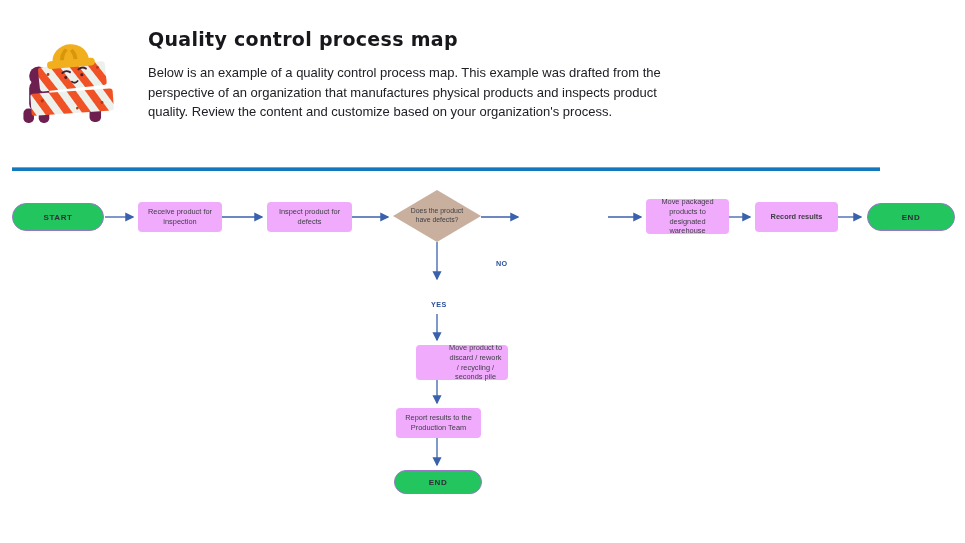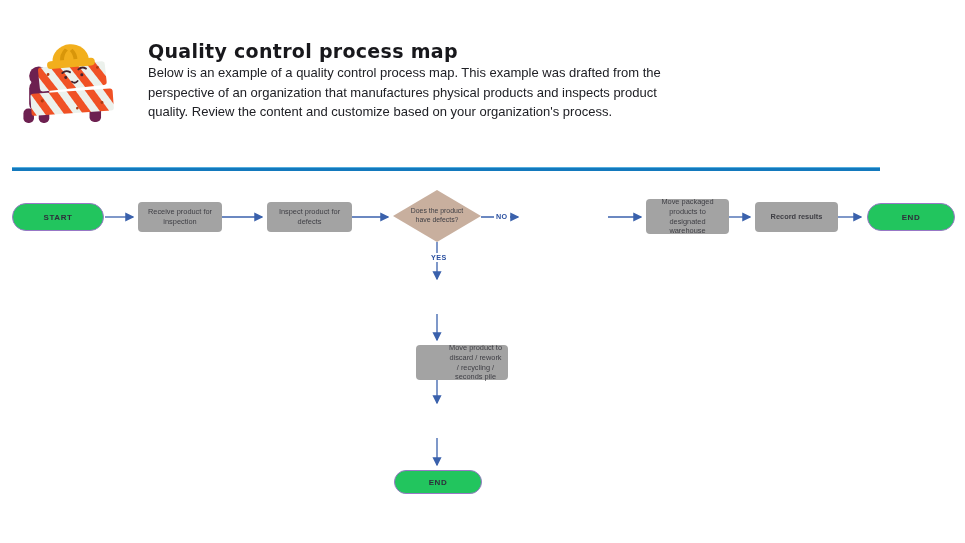--- a/index.html
+++ b/index.html
@@ -4,21 +4,20 @@
 <style>
   html,body{margin:0;padding:0;}
   body{
     width:965px;height:543px;position:relative;background:#ffffff;
     font-family:"Liberation Sans","DejaVu Sans",sans-serif;overflow:hidden;
   }
   .header-title{
     position:absolute;left:148px;top:28px;width:600px;
     font-size:19px;font-weight:800;letter-spacing:.3px;color:#18181c;
     font-family:"DejaVu Sans","Liberation Sans",sans-serif;
-    margin-top:12px;
   }
   .header-desc{
     position:absolute;left:148px;top:63px;width:545px;
     font-size:13px;line-height:1.5;color:#202126;
   }
   .divider{
     position:absolute;left:12px;top:167px;width:868px;height:4px;
     background:linear-gradient(#56aede 30%,#1379bd 30%);
   }
   .illustration{position:absolute;left:10px;top:28px;}
@@ -26,31 +25,31 @@
   .edges{position:absolute;left:0;top:0;z-index:1;pointer-events:none;}
   .node{
     position:absolute;z-index:2;display:flex;align-items:center;justify-content:center;
     text-align:center;box-sizing:border-box;
   }
   .pill{
     background:#22c55e;border:1px solid #9878c6;border-radius:15px;
     font-size:8px;font-weight:bold;letter-spacing:.6px;color:#2e2e3b;
   }
   .process{
-    background:#a3a3a3;border-radius:4px;padding:2px 5px;
+    background:#f0abfc;border-radius:4px;padding:2px 5px;
     font-size:7.4px;line-height:1.35;color:#3e3e44;
   }
   .diamond{
     background:#c8af9e;
     clip-path:polygon(50% 0,100% 50%,50% 100%,0 50%);
     font-size:6.9px;line-height:1.3;color:#3e3e44;padding:0 14px;
   }
   .edge-label{
     position:absolute;z-index:3;background:#ffffff;padding:0 2px;
-    font-size:7.2px;font-weight:bold;letter-spacing:.4px;color:#2b50a0;
+    font-size:7.2px;font-weight:bold;letter-spacing:.4px;color:#2b50a0;margin-top:47px;
   }
 </style>
 </head>
 <body>
 
 <div class="illustration">
   <svg width="115" height="96" viewBox="0 0 120 100">
     <defs>
       <pattern id="stripes" width="16" height="16" patternUnits="userSpaceOnUse" patternTransform="rotate(-32)">
         <rect width="16" height="16" fill="#ecf1ec"></rect>
@@ -134,15 +133,16 @@
 
   <div class="node process" style="left:755px;top:202px;width:83px;height:30px;font-weight:bold;">Record results</div>
 
   <div class="node pill" style="left:867px;top:203px;width:88px;height:28px;">END</div>
 
   <div class="edge-label" style="left:429px;top:253px;">YES</div>
 
 
   <div class="node process" style="left:416px;top:345px;width:92px;height:35px;padding-left:32px;">Move product to discard / rework / recycling / seconds pile</div>
 
+  <div class="node process" style="left:396px;top:408px;width:85px;height:30px;">Report results to the Production Team</div>
 
   <div class="node pill" style="left:394px;top:470px;width:88px;height:24px;">END</div>
 </div>
 
 </body></html>

